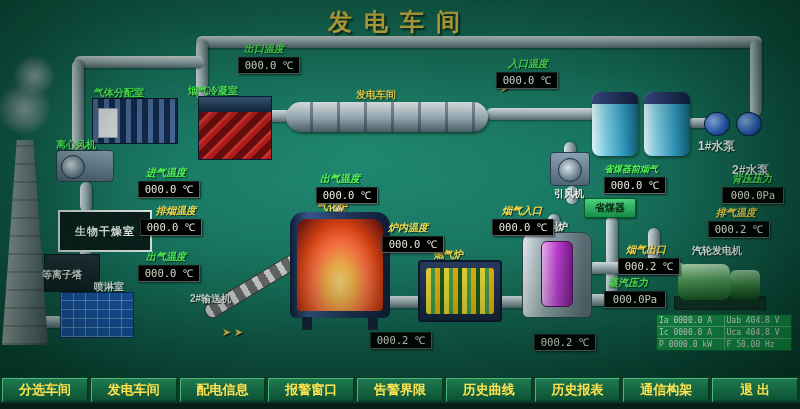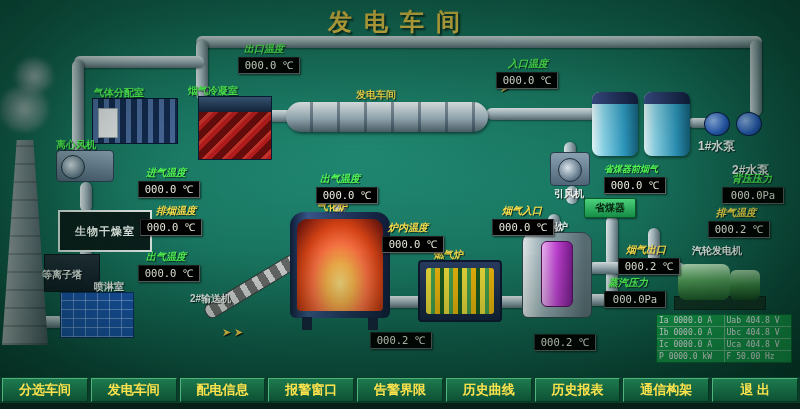--- a/index.html
+++ b/index.html
@@ -234,24 +234,20 @@
       <div class="turb-main"></div>
       <div class="turb-gen"></div>
     </div>
 
     <div class="gen-table" style="left:656px;top:314px;">
         <div class="gt-row">
         <span class="gt-cell">Ia 0000.0 A</span>
         <span class="gt-cell">Uab 404.8 V</span>
       </div>
         <div class="gt-row">
-        <span class="gt-cell">Ib 0000.0 A</span>
-        <span class="gt-cell">Ubc 404.8 V</span>
-      </div>
-        <div class="gt-row">
         <span class="gt-cell">Ic 0000.0 A</span>
         <span class="gt-cell">Uca 404.8 V</span>
       </div>
         <div class="gt-row">
         <span class="gt-cell">P 0000.0 kW</span>
         <span class="gt-cell">F  50.00 Hz</span>
       </div>
       </div>
 
     <div class="gauge" style="left:238px;top:42px;">

